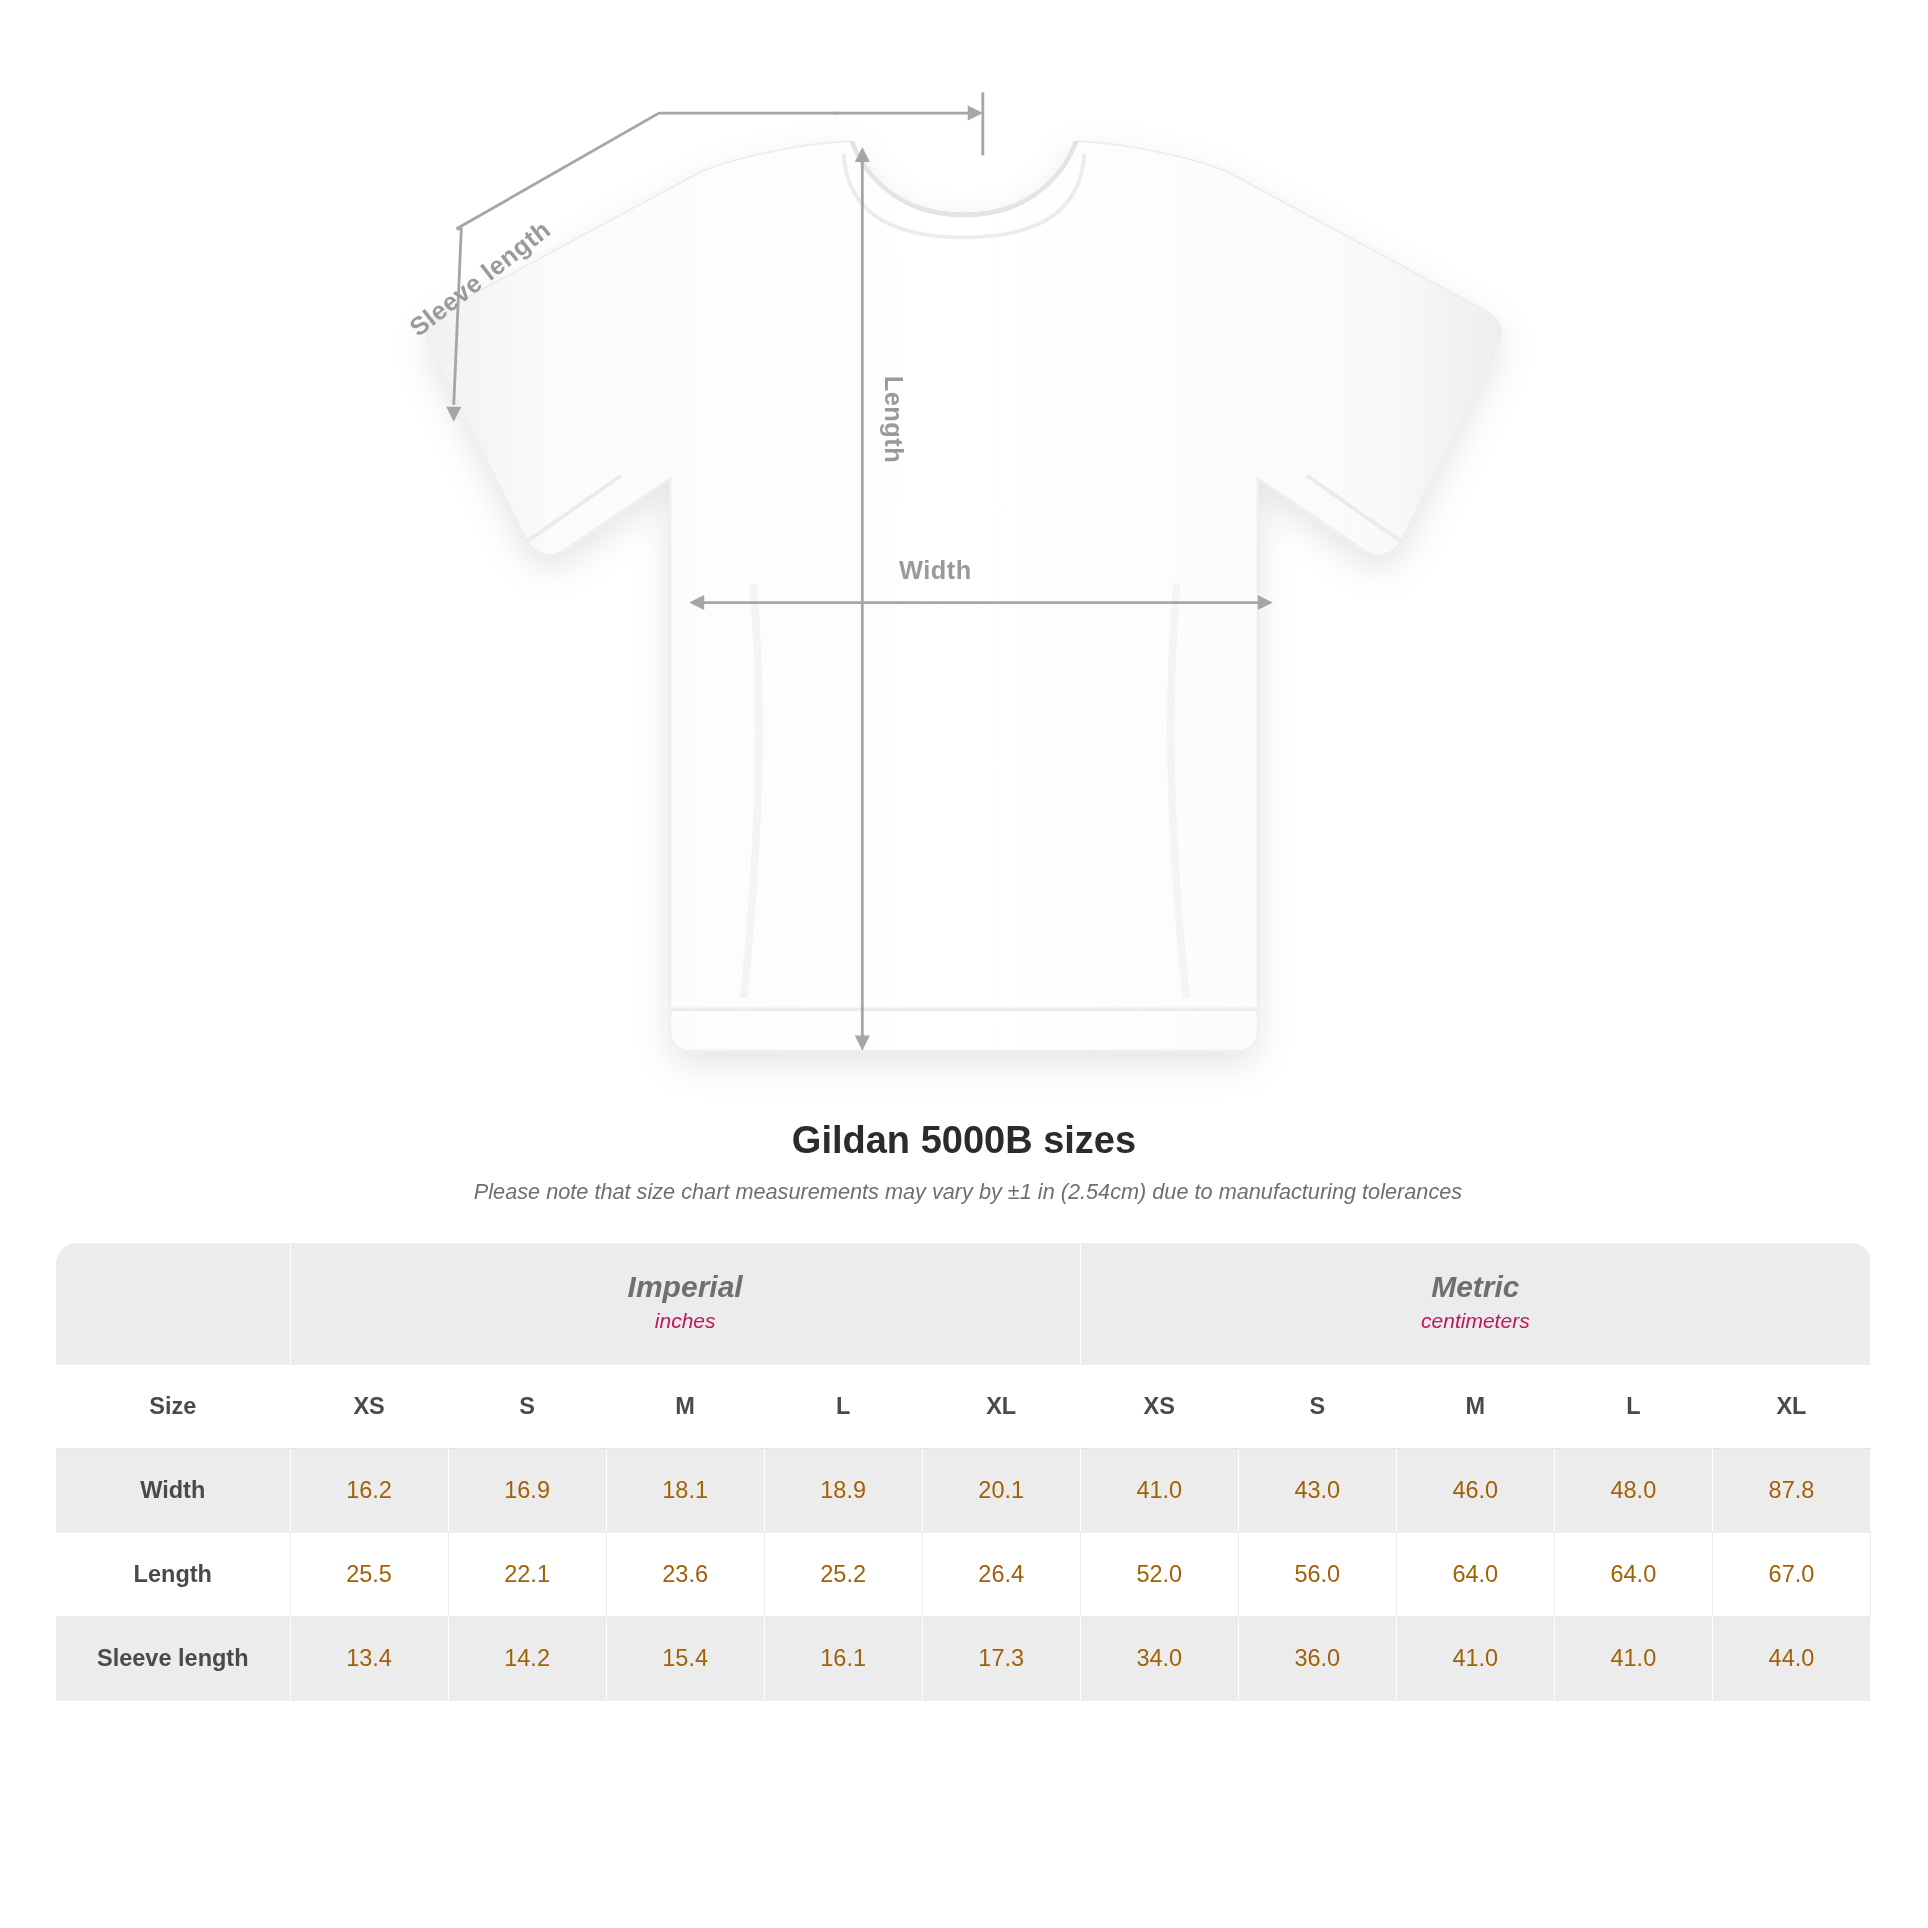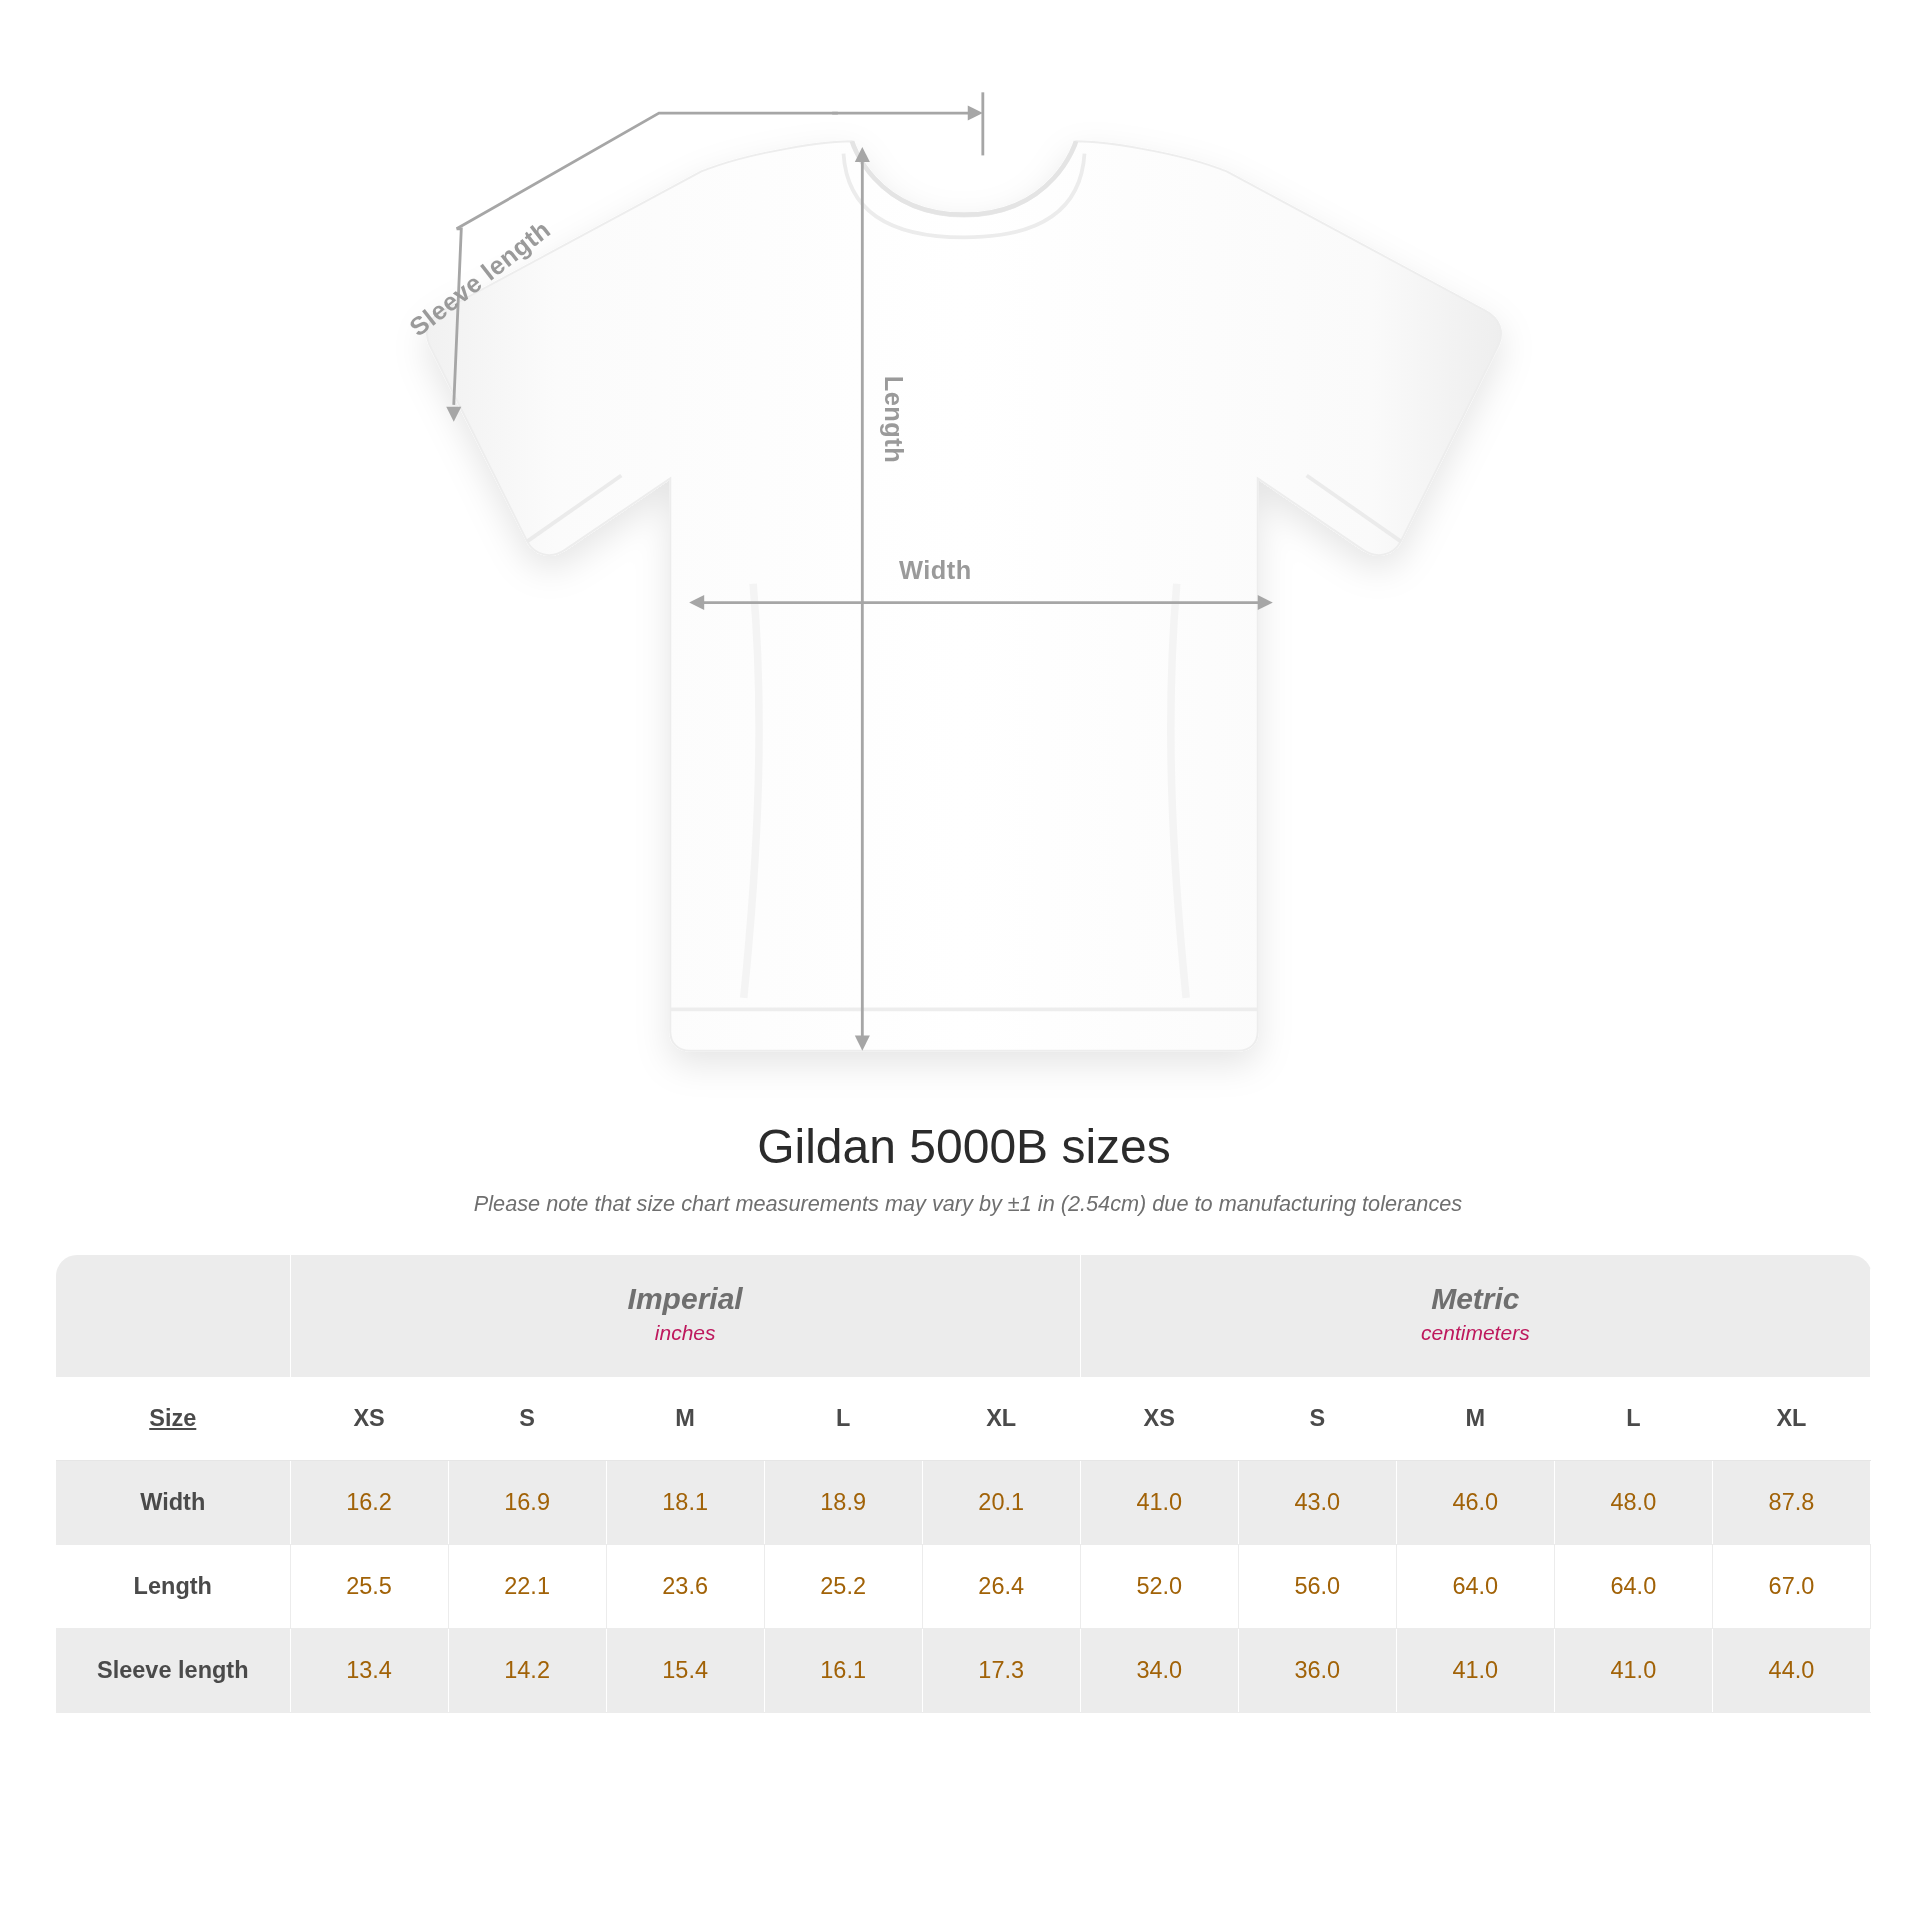--- a/index.html
+++ b/index.html
@@ -55,22 +55,22 @@
     left: 899px;
     top: 556px;
   }
 
   
   .heading-block {
     text-align: center;
     margin-top: 3.8px;
   }
   .chart-title {
-    font-size: 48px;
-    font-weight: normal;
+    font-size: 38px;
+    font-weight: bold;
     color: #2b2b2b;
     margin: 8px;
   }
   .chart-note {
     font-size: 21.7px;
     font-style: italic;
     color: #6f6f6f;
     margin: 17px 0 0 8px;
   }
 
@@ -114,21 +114,20 @@
   .hdr-row td {
     background: #ffffff;
     padding: 28px 0;
     font-size: 23.5px;
     font-weight: bold;
     color: #4a4a4a;
     border-bottom: 0.9px solid #e6e6e6;
   }
   .hdr-row td.rowhead {
     color: #4a4a4a;
-    text-decoration: underline;
   }
   .data-row td {
     padding: 28px 0;
     font-size: 23.5px;
     color: #a16207;
     border-bottom: 0.9px solid #ececec;
   }
   .data-row.shade td {
     background: #ececec;
     border-bottom: 0.9px solid #ececec;

